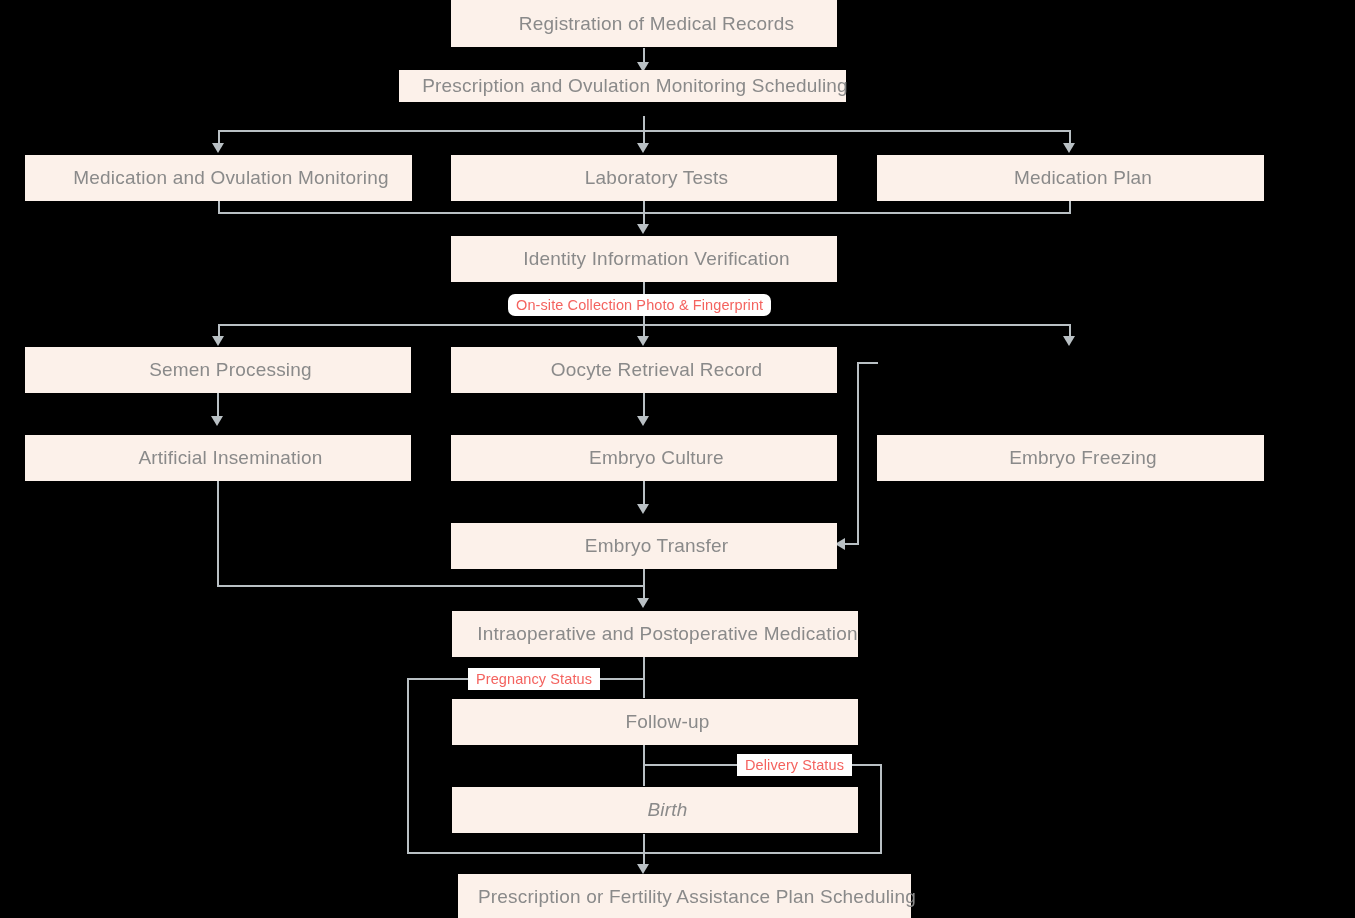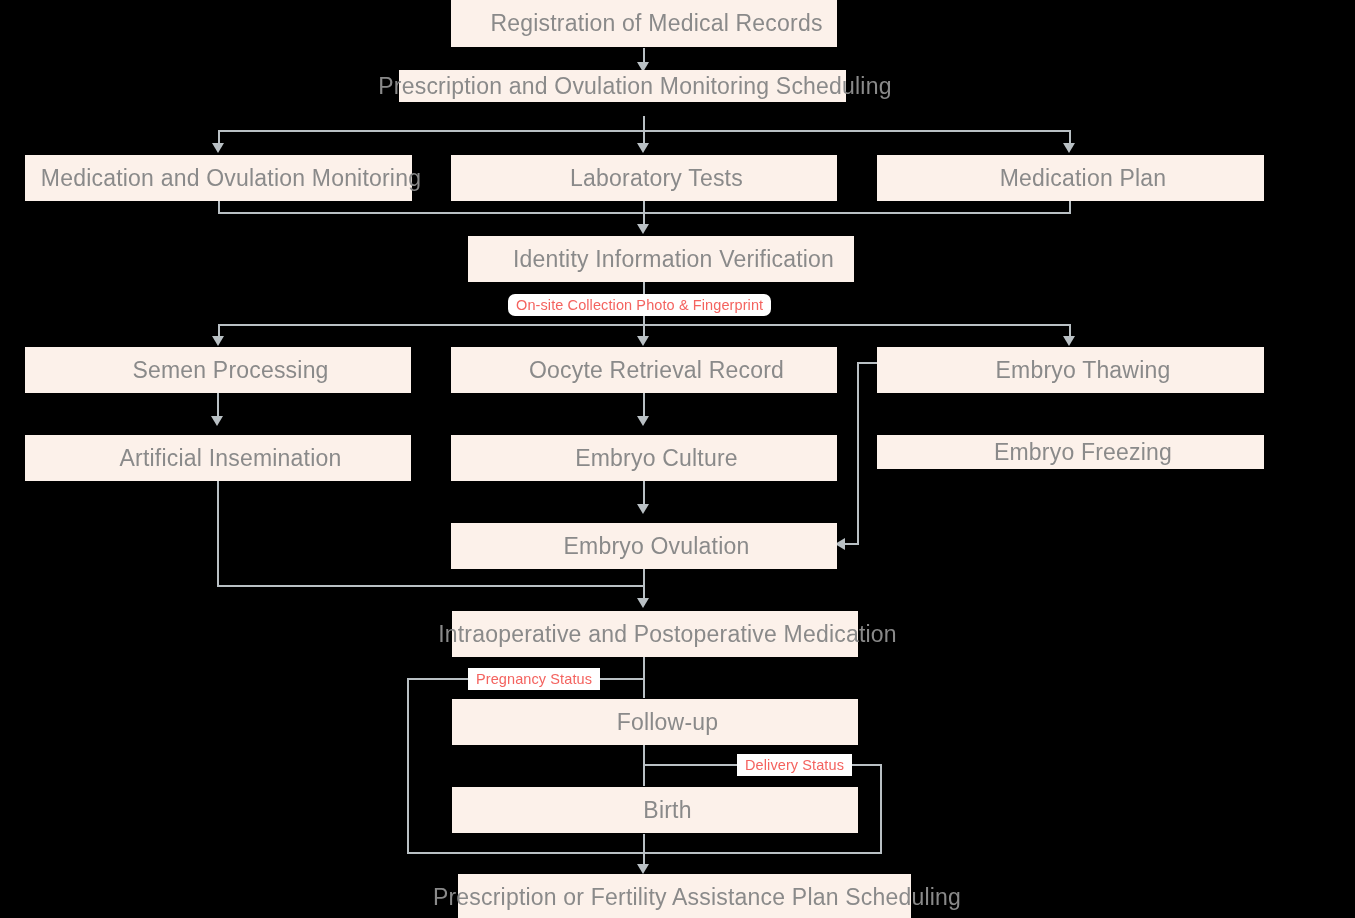--- a/index.html
+++ b/index.html
@@ -15,21 +15,21 @@
     font-family: "Liberation Sans", sans-serif;
     overflow: hidden;
   }
   .node {
     position: absolute;
     background: #FCF1EA;
     color: #8a8a8a;
     display: flex;
     align-items: center;
     justify-content: center;
-    font-size: 23px;
+    font-size: 19px;
     font-weight: 400;
     letter-spacing: 0.2px;
     box-sizing: border-box;
     text-align: center;
     white-space: nowrap;
     padding-left: 25px;
   }
   .edge {
     position: absolute;
     background: #b9c0c4;
@@ -132,31 +132,30 @@
   <div class="edge-label" style="left:468px; top:668px;">Pregnancy Status</div>
   <div class="edge-label" style="left:706px; top:754px;margin-left:31px;">Delivery Status</div>
 
   <div class="node" style="left:451px; top:0px; width:386px; height:47px;">Registration of Medical Records</div>
   <div class="node" style="left:399px; top:70px; width:447px; height:32px;">Prescription and Ovulation Monitoring Scheduling</div>
 
   <div class="node" style="left:25px; top:155px; width:387px; height:46px;">Medication and Ovulation Monitoring</div>
   <div class="node" style="left:451px; top:155px; width:386px; height:46px;">Laboratory Tests</div>
   <div class="node" style="left:877px; top:155px; width:387px; height:46px;">Medication Plan</div>
 
-  <div class="node" style="left:451px; top:236px; width:386px; height:46px;margin-left:17px;">Identity Information Verification</div>
+  <div class="node" style="left:451px; top:236px; width:386px; height:46px;">Identity Information Verification</div>
 
   <div class="node" style="left:25px; top:347px; width:386px; height:46px;">Semen Processing</div>
   <div class="node" style="left:451px; top:347px; width:386px; height:46px;">Oocyte Retrieval Record</div>
-  <div class="node" style="left:877px; top:347px; width:387px; height:46px;">Embryo Thawing</div>
 
   <div class="node" style="left:451px; top:435px; width:386px; height:46px;">Embryo Culture</div>
   <div class="node" style="left:25px; top:435px; width:386px; height:46px;">Artificial Insemination</div>
-  <div class="node" style="left:877px; top:435px; width:387px; height:34px;">Embryo Freezing</div>
+  <div class="node" style="left:877px; top:435px; width:387px; height:46px;">Embryo Freezing</div>
 
-  <div class="node" style="left:451px; top:523px; width:386px; height:46px;">Embryo Ovulation</div>
+  <div class="node" style="left:451px; top:523px; width:386px; height:46px;">Embryo Transfer</div>
 
   <div class="node" style="left:452px; top:611px; width:406px; height:46px;">Intraoperative and Postoperative Medication</div>
   <div class="node" style="left:452px; top:699px; width:406px; height:46px;">Follow-up</div>
-  <div class="node" style="left:452px; top:787px; width:406px; height:46px;">Birth</div>
+  <div class="node" style="left:452px; top:787px; width:406px; height:46px;font-style:italic;">Birth</div>
 
   <div class="node" style="left:458px; top:874px; width:453px; height:46px;">Prescription or Fertility Assistance Plan Scheduling</div>
 
 </div>
 
 </body></html>

